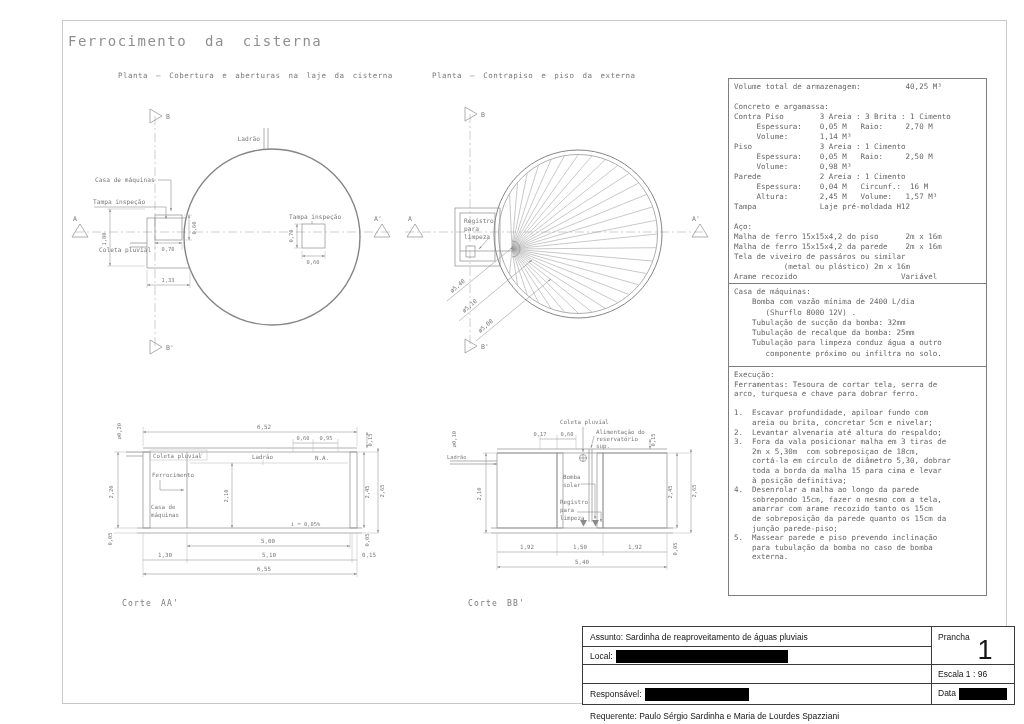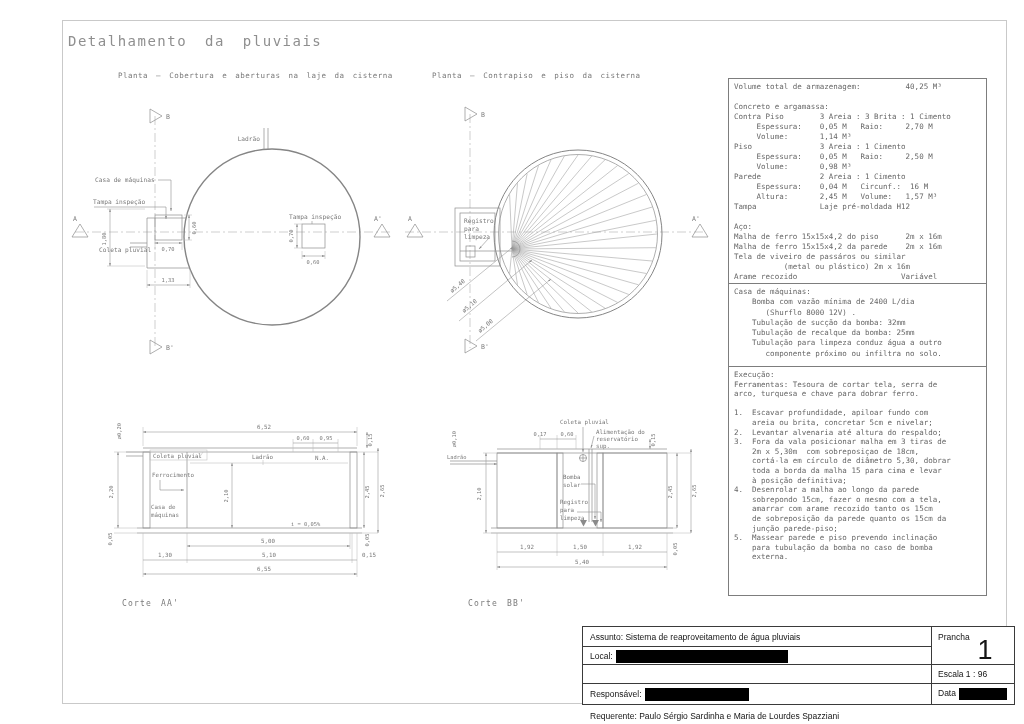--- a/index.html
+++ b/index.html
@@ -37,23 +37,23 @@
   .d{stroke:#9a9a9a;stroke-width:.6;fill:none;}
   .x{stroke:#bcbcbc;stroke-width:.55;fill:none;}
   .ld{stroke:#8d8d8d;stroke-width:.6;fill:none;}
   #fan line{stroke:#9c9c9c;stroke-width:.55;}
 </style>
 </head>
 <body>
 
 <div id="sheet-border" class="abs"></div>
 
-<div id="page-title" class="abs">Detalhamento da pluviais</div>
+<div id="page-title" class="abs">Ferrocimento da cisterna</div>
 <div id="subtitle-1" class="abs subtitle">Planta — Cobertura e aberturas na laje da cisterna</div>
-<div id="subtitle-2" class="abs subtitle">Planta — Contrapiso e piso da cisterna</div>
+<div id="subtitle-2" class="abs subtitle">Planta — Contrapiso e piso da externa</div>
 
 <svg id="drawing" class="abs" style="left:0;top:0" width="1024" height="724" viewBox="0 0 1024 724">
   <defs>
     <marker id="ar" viewBox="0 0 8 5" markerWidth="5" markerHeight="3.2" refX="8" refY="2.5" orient="auto-start-reverse">
       <path d="M0 0 L8 2.5 L0 5 Z" fill="#8f8f8f"></path>
     </marker>
     <pattern id="hl" width="3" height="2.2" patternUnits="userSpaceOnUse">
       <path d="M0 1.1 H3" stroke="#9c9c9c" stroke-width="0.6"></path>
     </pattern>
     <pattern id="hb" width="7" height="5" patternUnits="userSpaceOnUse">
@@ -352,21 +352,21 @@
     para tubulação da bomba no caso de bomba
     externa.</pre>
 </div>
 
 <div id="titleblock" class="abs">
   <div class="tb-line" style="left:0;top:19px;width:348px;height:1px;"></div>
   <div class="tb-line" style="left:0;top:37px;width:431px;height:1px;"></div>
   <div class="tb-line" style="left:0;top:56px;width:431px;height:1px;"></div>
   <div class="tb-line" style="left:348px;top:0;width:1px;height:77px;"></div>
 
-  <div class="tb-cell" style="left:7px;top:5px;">Assunto: Sistema de reaproveitamento de água pluviais</div>
+  <div class="tb-cell" style="left:7px;top:5px;">Assunto: Sardinha de reaproveitamento de águas pluviais</div>
   <div class="tb-cell" style="left:7px;top:23px;">
     <span>Local:</span><span class="bar" style="width:172px;"></span>
   </div>
   <div class="tb-cell" style="left:7px;top:42px;margin-top:42px;">Requerente: Paulo Sérgio Sardinha e Maria de Lourdes Spazziani</div>
   <div class="tb-cell" style="left:7px;top:61px;">
     <span>Responsável:</span><span class="bar" style="width:104px;"></span>
   </div>
 
   <div class="tb-cell" style="left:355px;top:5px;">Prancha</div>
   <div id="prancha-value">1</div>

